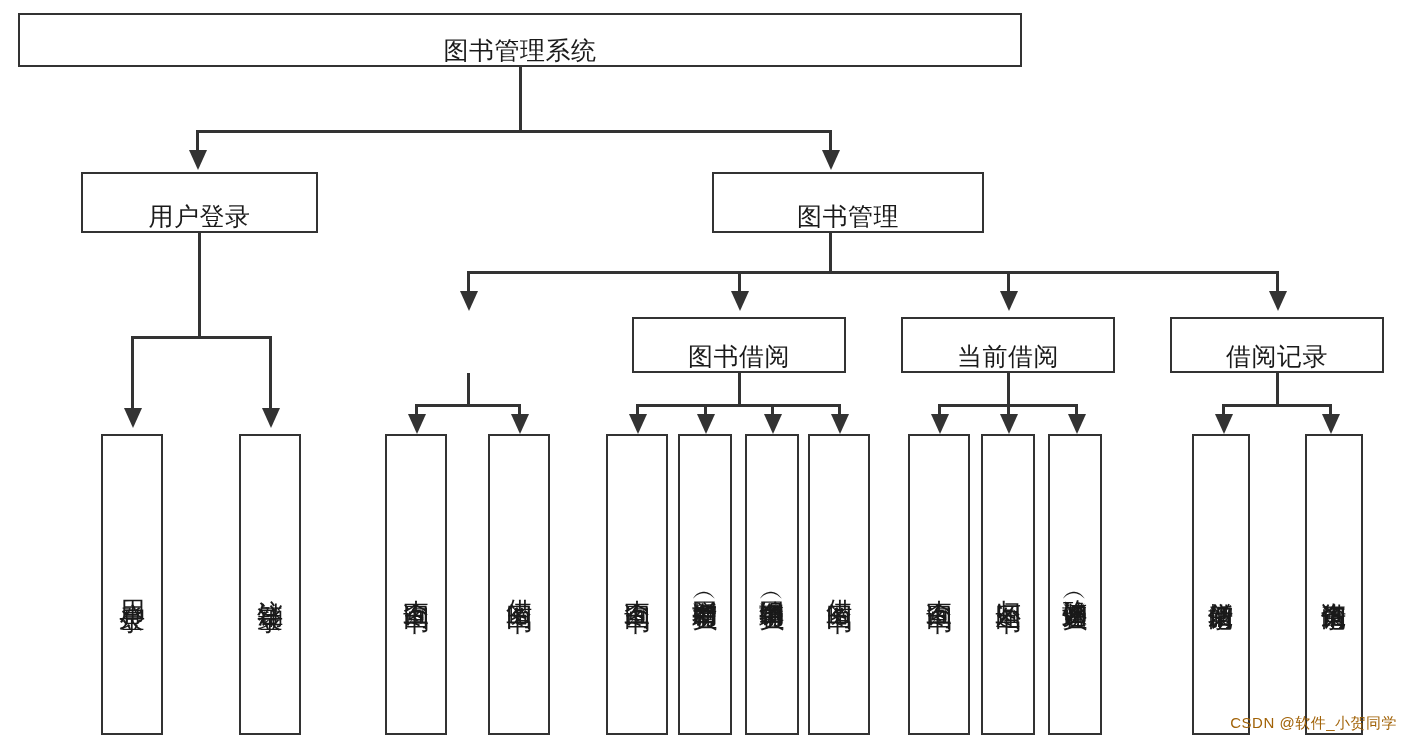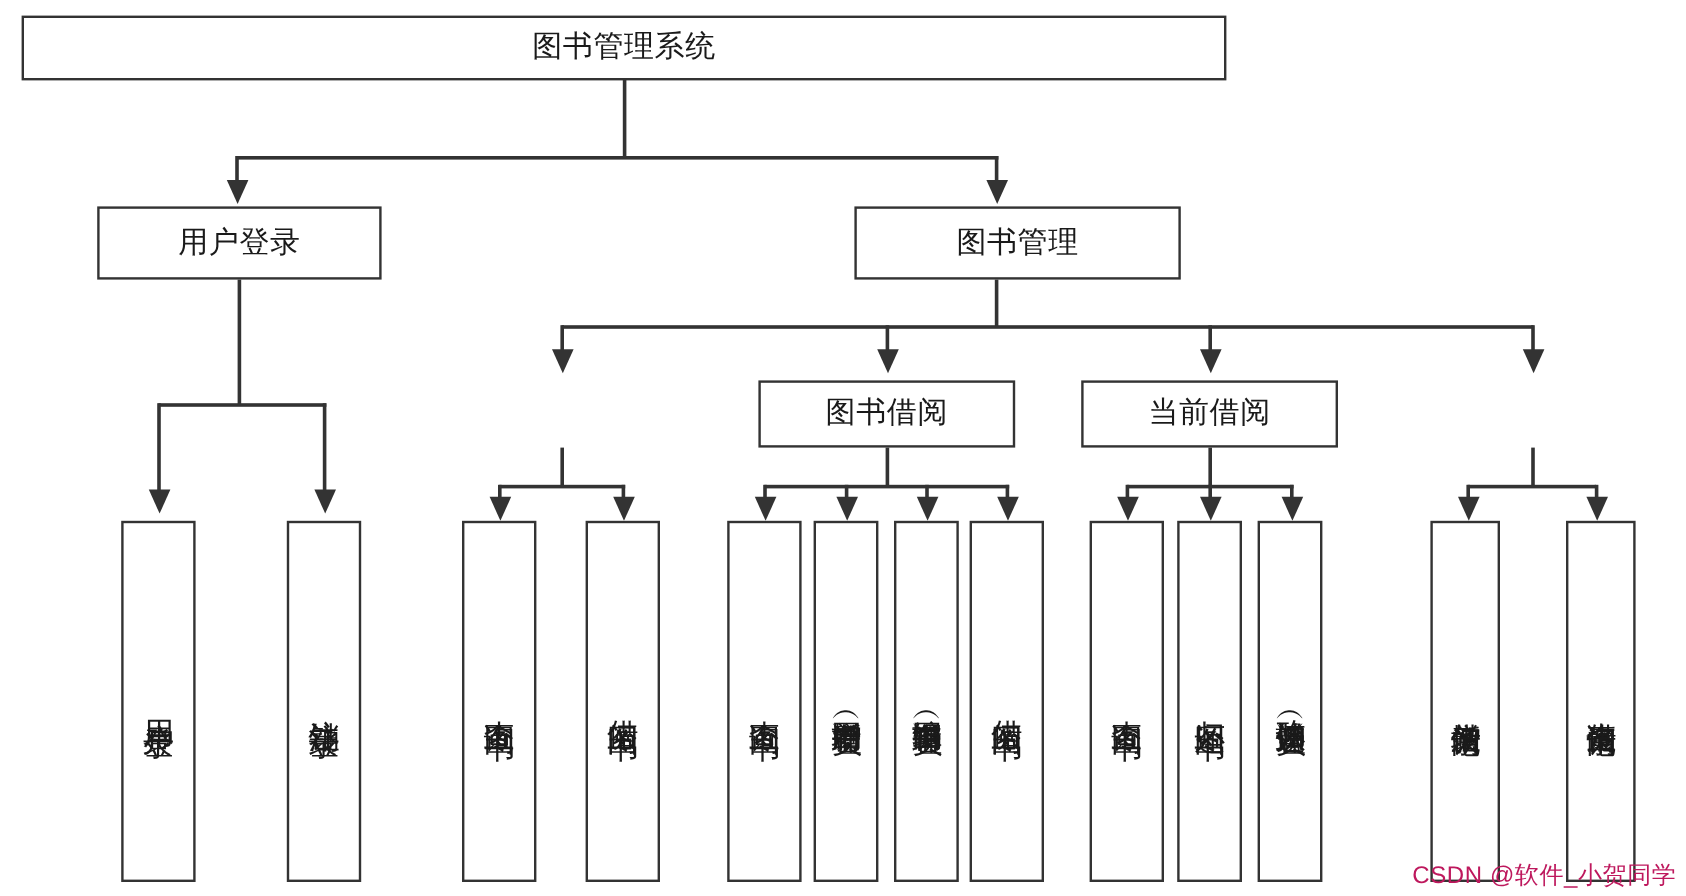--- a/index.html
+++ b/index.html
@@ -17,21 +17,21 @@
     background: #ffffff;
     overflow: hidden;
   }
   
   .box {
     position: absolute;
     box-sizing: border-box;
     background: #ffffff;
     border: 2px solid #333333;
     display: flex;
-    align-items: center;
+    align-items: flex-end;
     justify-content: center;
     color: #1a1a1a;
   }
   .box .label {
     display: block;
     text-align: center;
     line-height: 1.18;
     letter-spacing: 0.5px;
   }
   
@@ -73,23 +73,23 @@
     width: 0;
     height: 0;
     border-left: 9px solid transparent;
     border-right: 9px solid transparent;
     border-top: 20px solid #333333;
   }
   
   #watermark {
     position: absolute;
     right: 8px;
-    bottom: 4px;
-    font-size: 20px;
-    color: #be185d;
+    bottom: 14px;
+    font-size: 15px;
+    color: #a16207;
     white-space: nowrap;
     letter-spacing: 0.5px;
   }
 </style>
 </head>
 <body>
 
 <div id="canvas">
 
   <div class="box h root" style="left:18px; top:13px; width:1004px; height:54px;">
@@ -131,20 +131,23 @@
   <div class="arrow" style="left:1000px; top:291px;"></div>
   <div class="vline" style="left:1276px; top:271px; height:22px;"></div>
   <div class="arrow" style="left:1269px; top:291px;"></div>
 
   <div class="box h" style="left:901px; top:317px; width:214px; height:56px;">
     <span class="label">当前借阅</span>
   </div>
   <div class="box h" style="left:632px; top:317px; width:214px; height:56px;">
     <span class="label">图书借阅</span>
   </div>
+  <div class="box h" style="left:1170px; top:317px; width:214px; height:56px;">
+    <span class="label">借阅记录</span>
+  </div>
 
   <div class="vline" style="left:467px; top:373px; height:33px;"></div>
   <div class="hline" style="left:416px; top:404px; width:105px;"></div>
   <div class="vline" style="left:415px; top:404px; height:12px;"></div>
   <div class="arrow" style="left:408px; top:414px;"></div>
   <div class="vline" style="left:518px; top:404px; height:12px;"></div>
   <div class="arrow" style="left:511px; top:414px;"></div>
 
   <div class="vline" style="left:738px; top:373px; height:33px;"></div>
   <div class="hline" style="left:637px; top:404px; width:204px;"></div>

